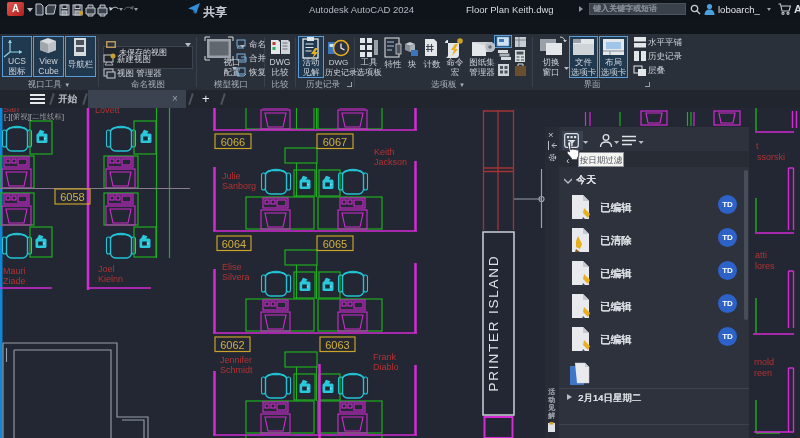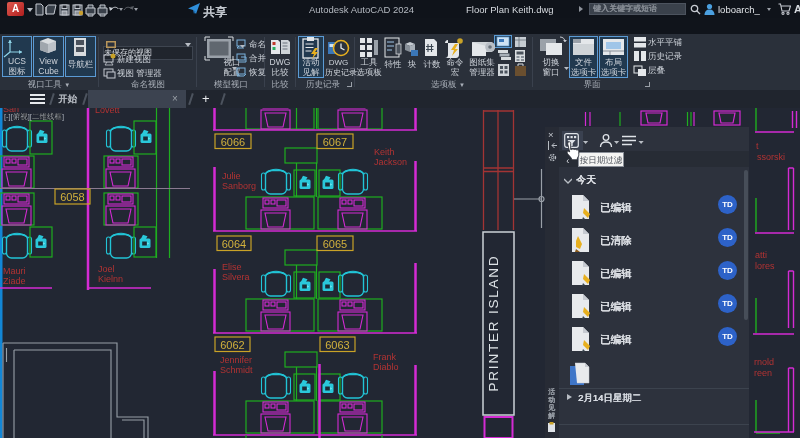--- a/index.html
+++ b/index.html
@@ -94,21 +94,21 @@
       <div class="rsep" style="left:532px"></div>
 
     <div class="rbtn-on" style="left:2px;top:2px;width:30px;height:41px"></div>
     <div class="rbtn-on" style="left:33px;top:2px;width:31px;height:41px"></div>
     <div class="rbtn-on" style="left:65px;top:2px;width:31px;height:41px"></div>
     <div class="rtxt" style="left:2px;top:23px;width:30px">UCS<br><span class="cjk">图标</span></div>
     <div class="rtxt" style="left:33px;top:23px;width:31px">View<br>Cube</div>
     <div class="rtxt cjk" style="left:65px;top:26px;width:31px">导航栏</div>
     <div class="rlabel cjk" style="left:8px;width:82px">视口工具 <span style="font-size:6px">▼</span></div>
 
-    <div class="abs cjk" style="left:103px;top:12px;width:90px;height:14px;background:#20252d;border:1px solid #3e4550;color:#d6dae0;font-size:8px;line-height:11px;padding-left:0;white-space:nowrap;overflow:hidden">未保存的视图</div>
+    <div class="abs cjk" style="left:103px;top:12px;width:90px;height:23px;background:#20252d;border:1px solid #3e4550;color:#d6dae0;font-size:8px;line-height:11px;padding-left:15px;white-space:nowrap;overflow:hidden">未保存的视图</div>
     <div class="tri abs" style="left:185px;top:9px;border-left:3px solid transparent;border-right:3px solid transparent;border-top:4px solid #b8bdc4"></div>
     <div class="rrow cjk" style="left:117px;top:20px">新建视图</div>
     <div class="rrow cjk" style="left:117px;top:34px">视图 管理器</div>
     <div class="rlabel cjk" style="left:120px;width:56px">命名视图</div>
 
     <div class="rtxt cjk" style="left:216px;top:24px;width:32px">视口<br>配置</div>
     <div class="rrow cjk" style="left:249px;top:5px">命名</div>
     <div class="rrow cjk" style="left:249px;top:19px">合并</div>
     <div class="rrow cjk" style="left:249px;top:33px">恢复</div>
     <div class="rlabel cjk" style="left:203px;width:56px">模型视口</div>

